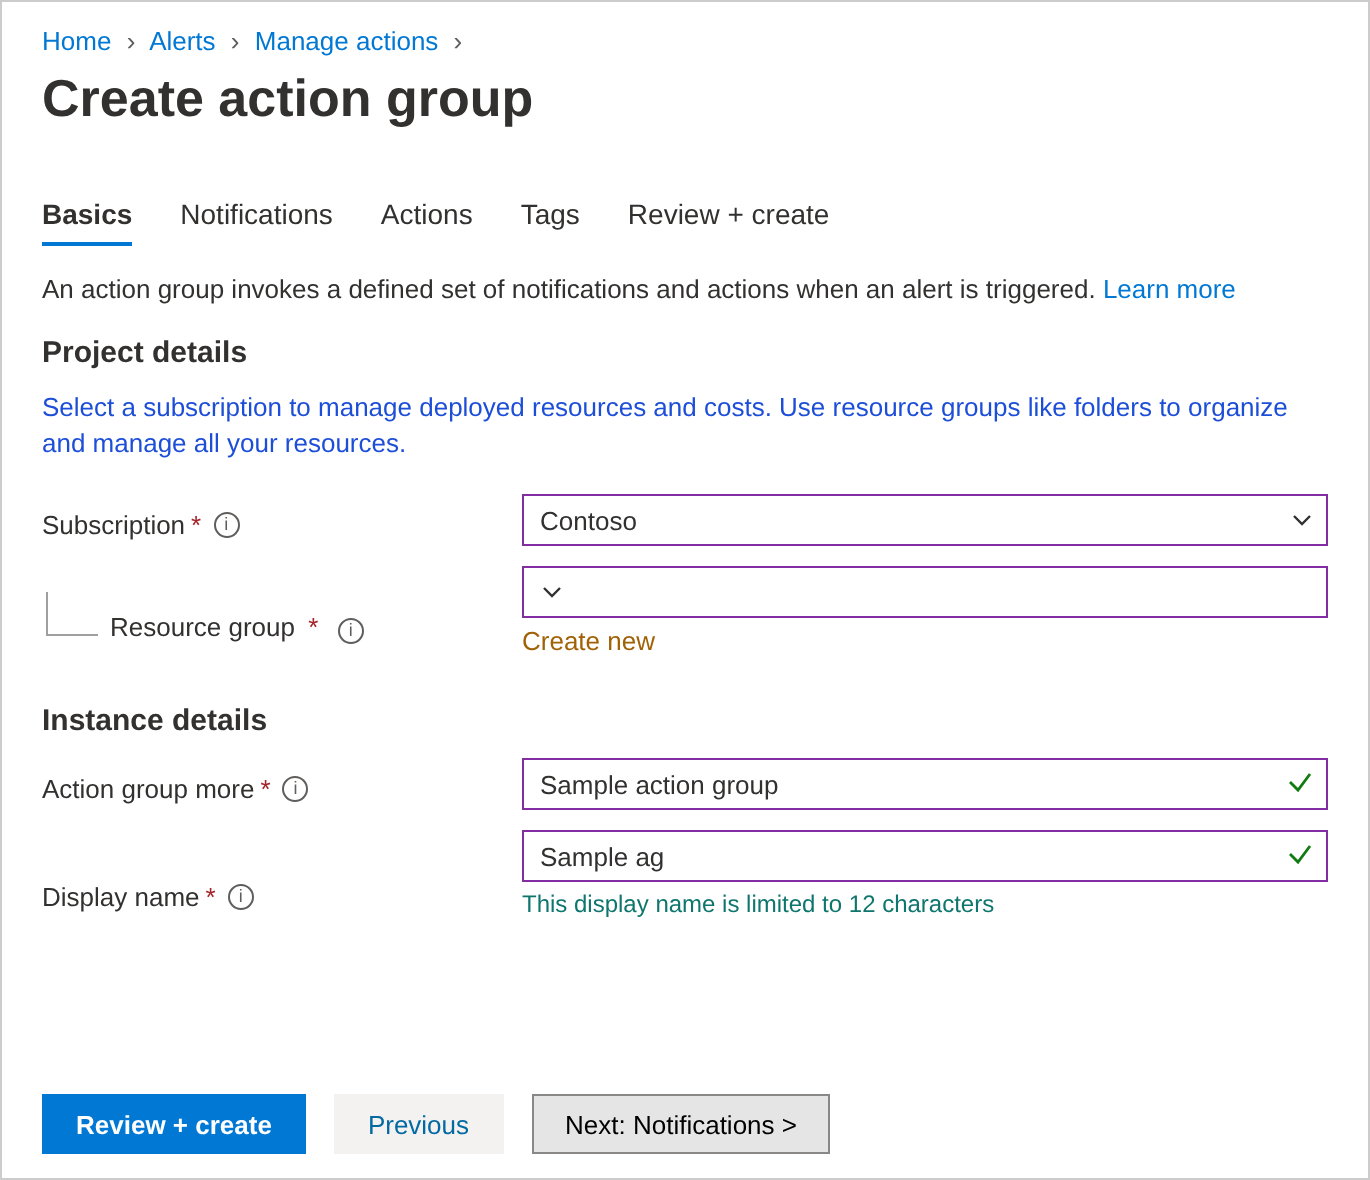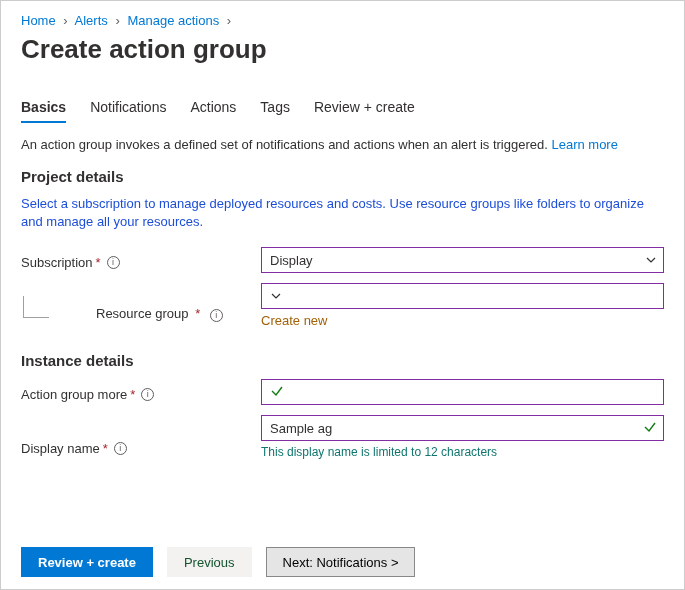--- a/index.html
+++ b/index.html
@@ -77,21 +77,20 @@
     width: 240px;
     display: flex;
     align-items: center;
     padding-top: 4px;
     font-size: 13px;
     min-height: 26px;
   }
   .indent-wrap {
     display: flex;
     align-items: flex-start;
-    gap: 41px;
   }
   .indent-line {
     width: 26px;
     height: 22px;
     margin-left: 2px;
     margin-right: 6px;
     border-left: 1px solid #a19f9d;
     border-bottom: 1px solid #a19f9d;
     position: relative;
     top: -10px;
@@ -174,21 +173,21 @@
     font-family: inherit;
   }
   .btn.primary {
     background: #0078d4;
     border-color: #0078d4;
     color: #fff;
     font-weight: 600;
   }
   .btn.disabled {
     background: #f3f2f1;
-    color: #14532d;
+    color: #0369a1;
     border-color: #f3f2f1;
     cursor: default;
   }
 </style>
 </head>
 <body>
 
 <div class="content">
 
   <div class="breadcrumb">
@@ -218,21 +217,21 @@
   <div class="section-desc">Select a subscription to manage deployed resources and costs. Use resource groups like folders to organize and manage all your resources.</div>
 
   <div class="form-row">
     <div class="label-col">
       <span class="label-text">Subscription</span>
       <span class="req">*</span>
       <span class="info-icon">i</span>
     </div>
     <div class="field-col">
       <div class="control select">
-        <span class="value">Display</span>
+        <span class="value">Contoso</span>
         <span class="chevron">
           <svg width="12" height="12" viewBox="0 0 12 12">
               <path d="M2 4 L6 8 L10 4" stroke="#323130" stroke-width="1.2" fill="none"></path>
             </svg>
         </span>
       </div>
     </div>
   </div>
 
   <div class="form-row with-sub">
@@ -261,20 +260,21 @@
   <h2 class="section" style="margin-top:24px;">Instance details</h2>
 
   <div class="form-row">
     <div class="label-col">
       <span class="label-text">Action group more</span>
       <span class="req">*</span>
       <span class="info-icon">i</span>
     </div>
     <div class="field-col">
       <div class="control text">
+        <span class="value">Sample action group</span>
         <span class="check">
           <svg width="14" height="14" viewBox="0 0 14 14">
               <path d="M2 7 L6 11 L12 3" stroke="#107c10" stroke-width="1.4" fill="none"></path>
             </svg>
         </span>
       </div>
     </div>
   </div>
 
   <div class="form-row">

